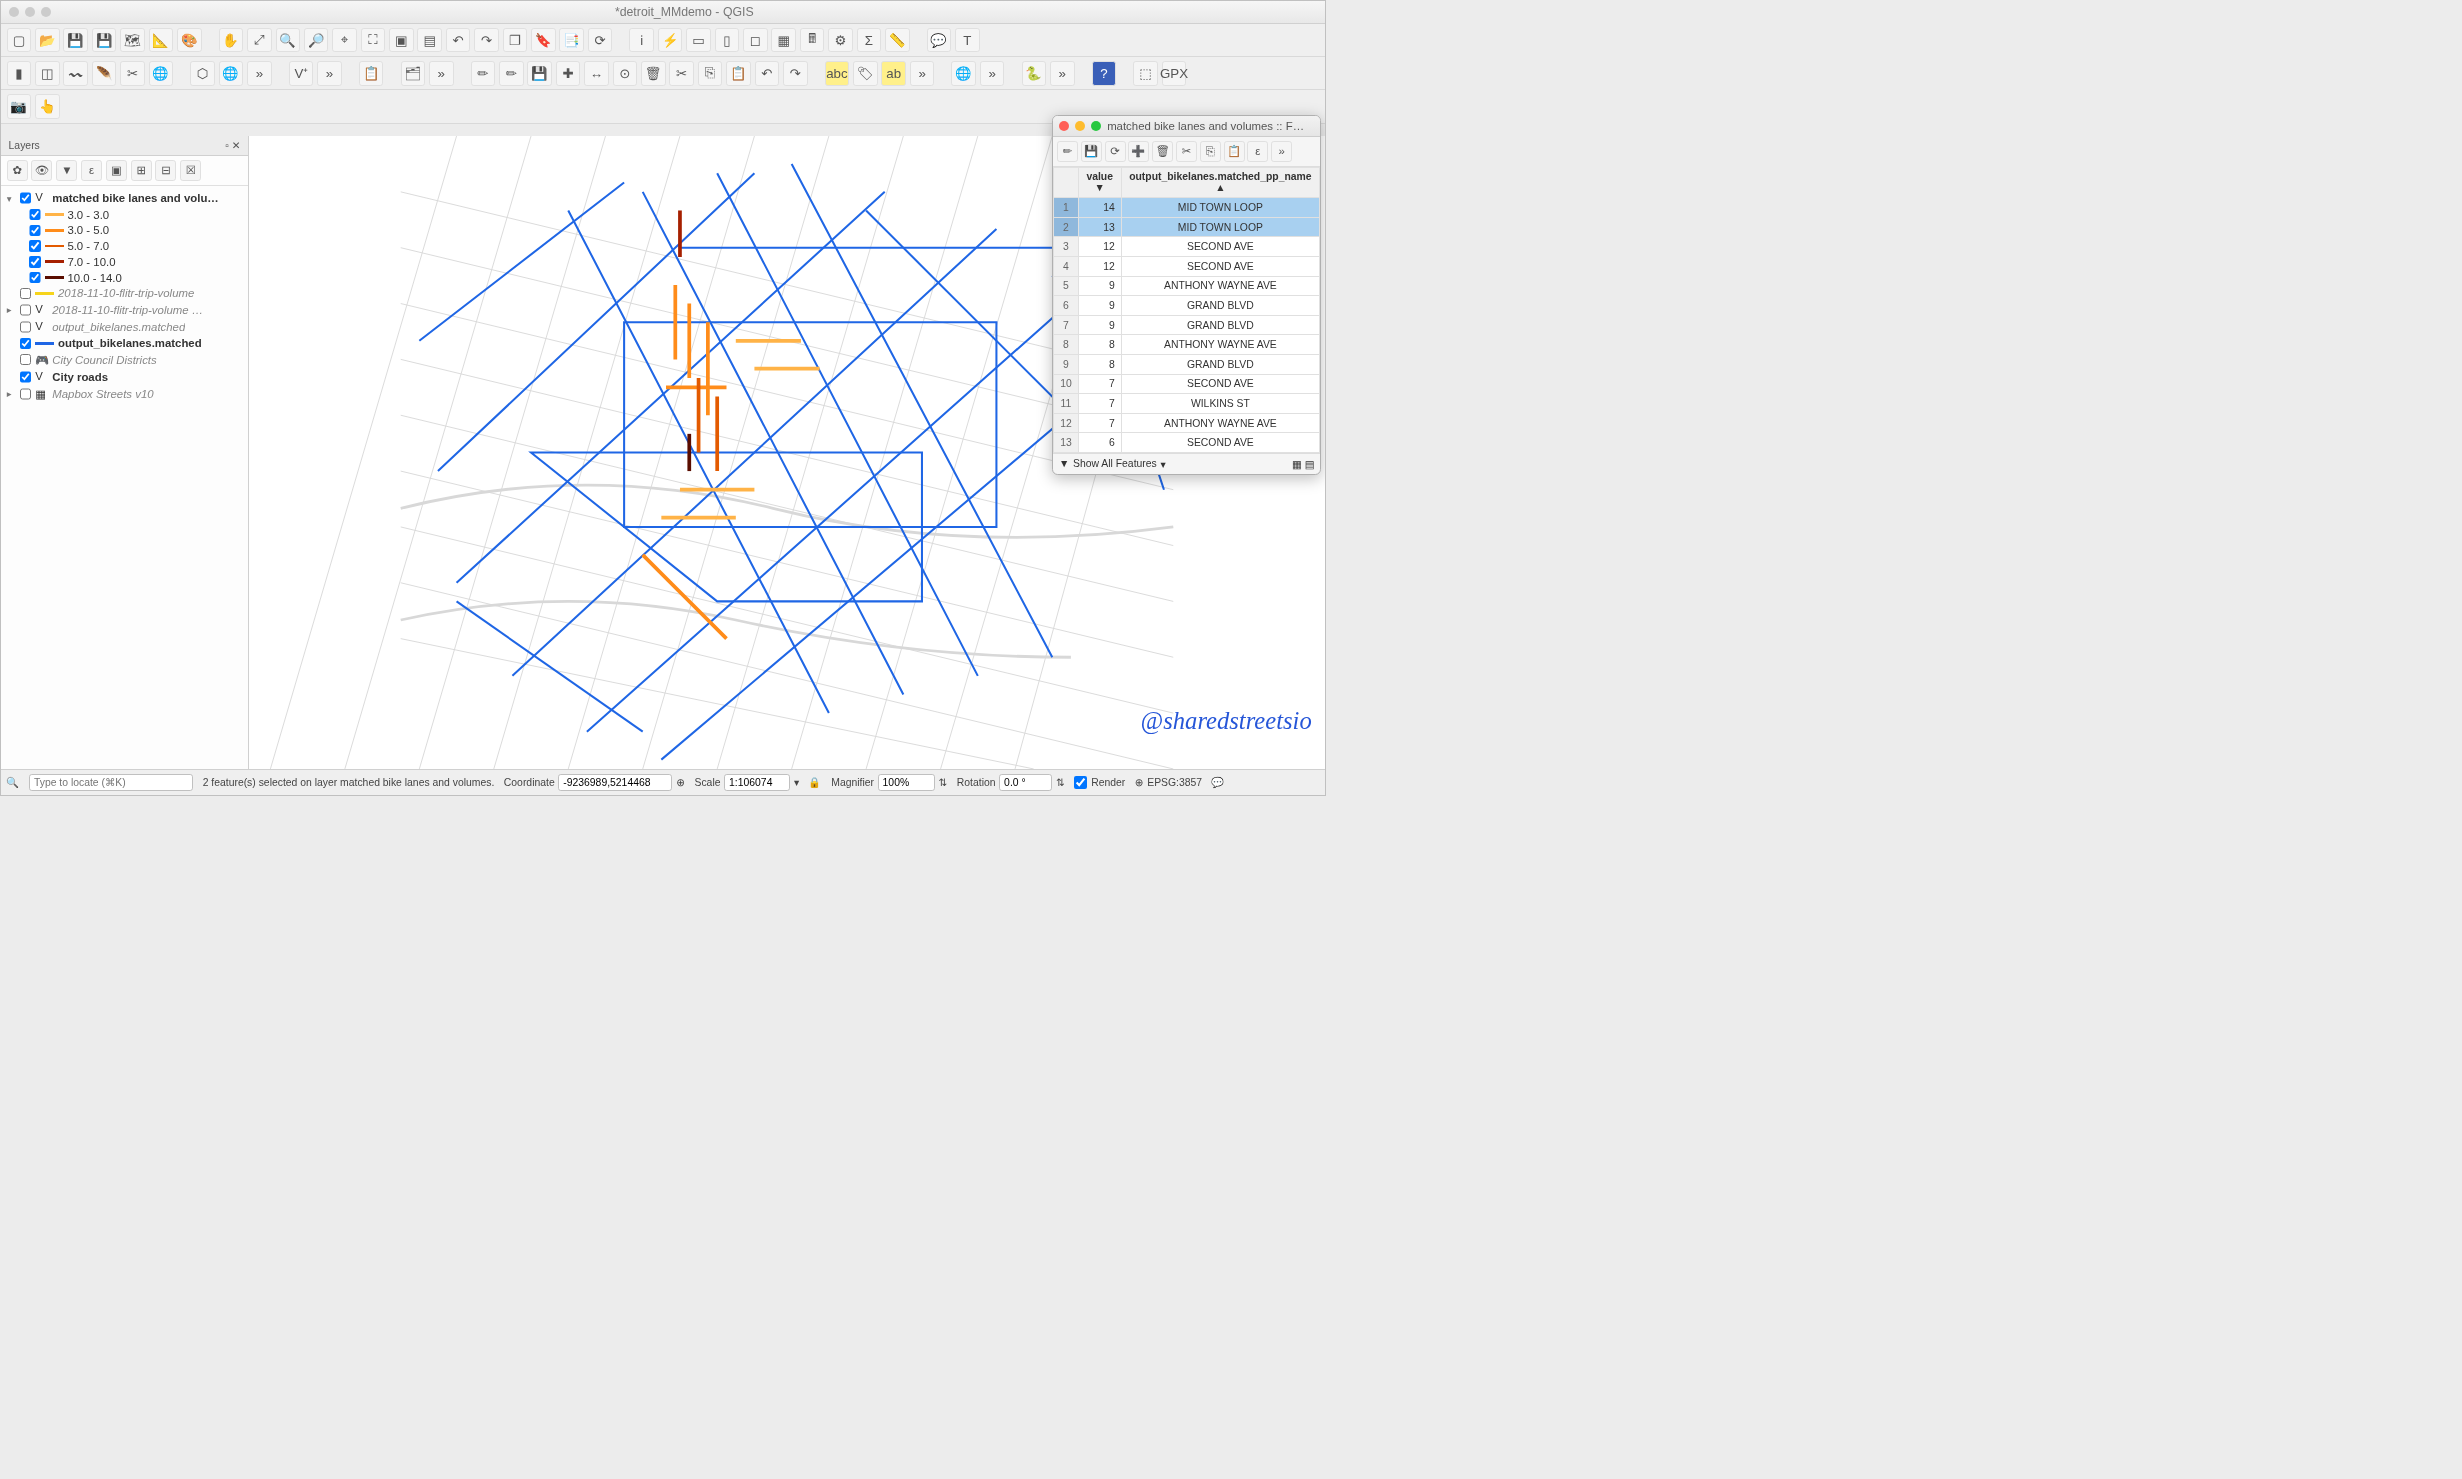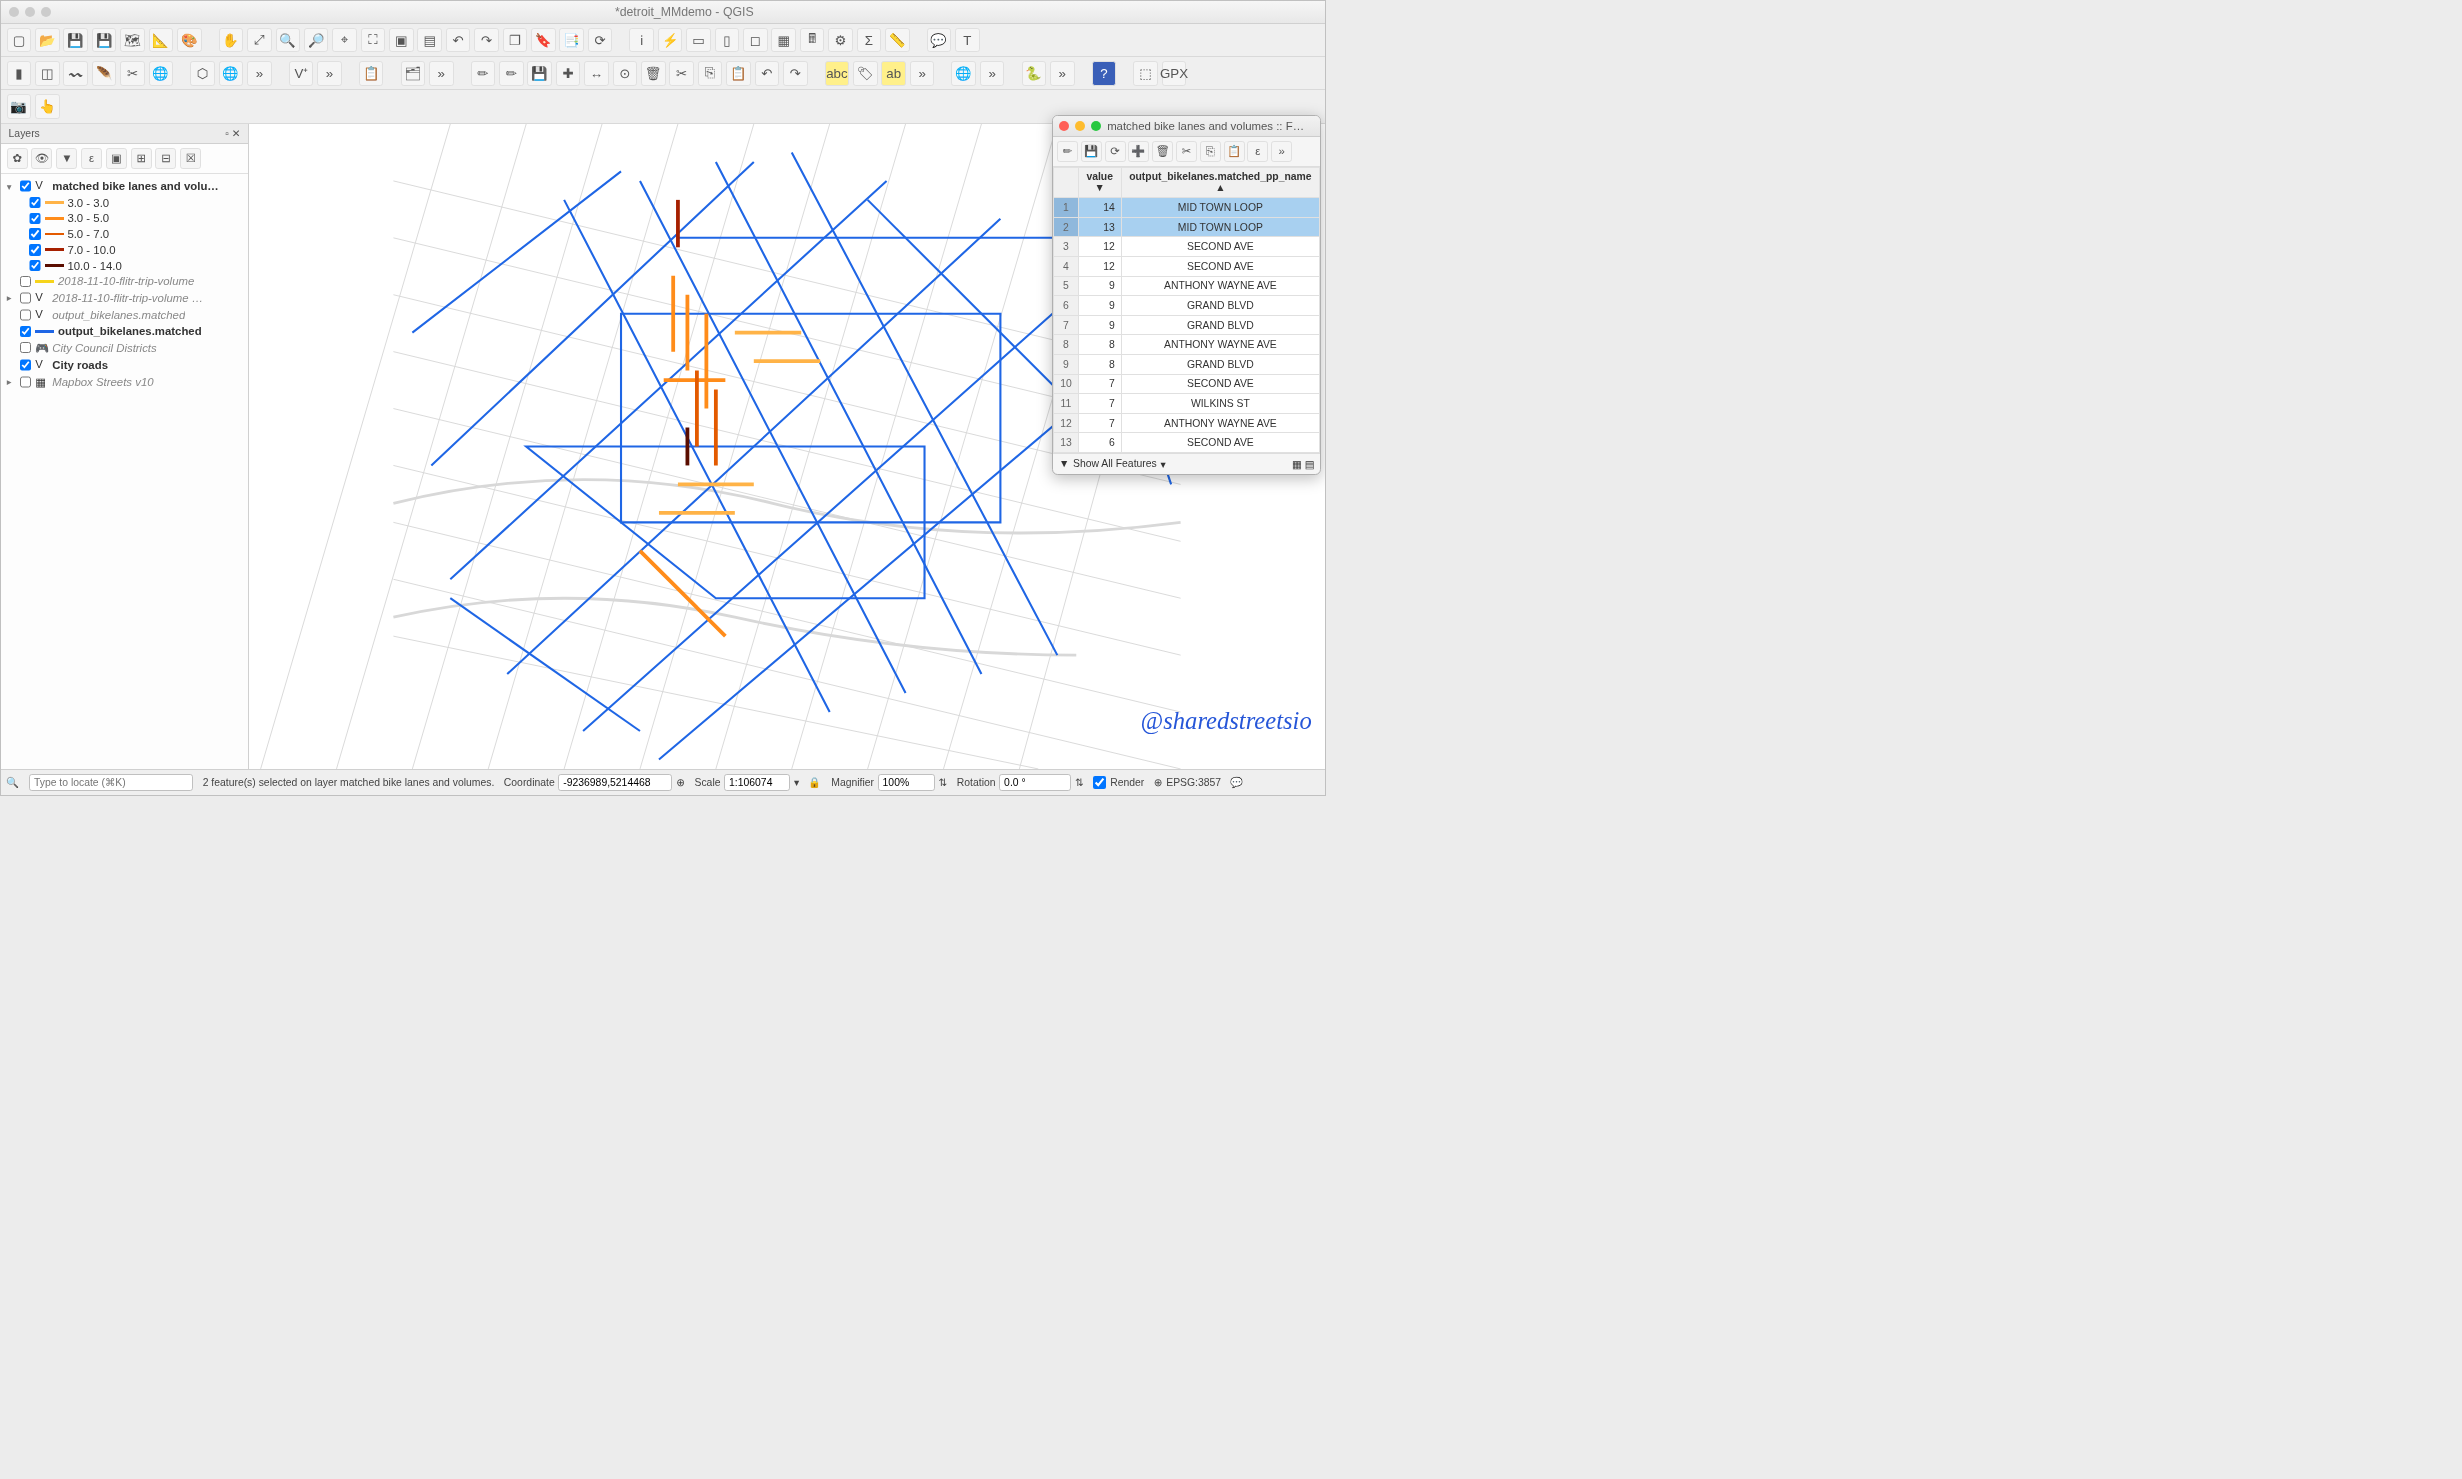--- a/index.html
+++ b/index.html
@@ -6,21 +6,21 @@
 body { font-family: -apple-system, "Helvetica Neue", Arial, sans-serif; font-size: 11.4px; background: #ececec; color: #333; overflow: hidden; }
 .window { width: 1326px; height: 796px; background: #ececec; display: flex; flex-direction: column; border: 0.9px solid #c0c0c0; border-radius: 0; overflow: hidden; position: relative;}
 .titlebar { height: 23px; background: linear-gradient(#f6f6f6,#e8e8e8); display:flex; align-items:center; padding: 0 7.6px; border-bottom:0.9px solid #d0d0d0;}
 .traffic { display:flex; gap:5.7px; }
 .traffic span{width:10.4px;height:10.4px;border-radius:50%;display:inline-block; background:#ccc;}
 .titlebar .title{flex:1;text-align:center;color:#777;font-size:12.3px;}
 .toolbar-row{ background:#efefef; padding:3.8px 5.7px; display:flex; gap:3.8px; flex-wrap:wrap; border-bottom:0.9px solid #d9d9d9; align-items:center;}
 .tbtn{ width:24.6px; height:24.6px; background:#f5f5f5; border:0.9px solid #e0e0e0; border-radius:2.8px; display:flex; align-items:center;justify-content:center; font-size:13.3px; color:#555; cursor:pointer;}
 .tbtn.sm{width:21px;height:21px;font-size:11.4px;}
 .tsep{width:9.5px;}
-.main{ flex:1; display:flex; overflow:hidden; background:#fff;}
+.main{ flex:1; display:flex; overflow:hidden; background:#fff;margin-top:12px;}
 .layers-panel{ width:248px; background:#fdfdfd; border-right:0.9px solid #d0d0d0; display:flex; flex-direction:column;}
 .panel-header{ padding:3.8px 7.6px; background:#ececec; border-bottom:0.9px solid #d0d0d0; font-size:10.4px; color:#555; display:flex; justify-content:space-between; align-items:center;}
 .panel-toolbar{ padding:3.8px 5.7px; display:flex; gap:3.8px; border-bottom:0.9px solid #e0e0e0;}
 .layer-tree{ padding:3.8px 1.9px; font-size:11.4px; overflow:auto;}
 .tree-row{ display:flex; align-items:center; gap:3.8px; padding:1.9px 3.8px; white-space:nowrap;}
 .tree-row .chk{ width:11.4px;height:11.4px; }
 .tree-row .swatch{ width:19px; height:2.8px; display:inline-block;}
 .tree-row.indent0{padding-left:3.8px;}
 .tree-row.indent1{padding-left:26.5px;}
 .tree-row .lbl{ overflow:hidden; text-overflow:ellipsis;}
@@ -301,21 +301,21 @@
       <span>▾</span>
     </span>
     <span>🔒</span>
     <span class="pill">
       <span>Magnifier</span>
       <input type="text" style="width: 57px;" value="100%">
       <span>⇅</span>
     </span>
     <span class="pill">
       <span>Rotation</span>
-      <input type="text" style="width: 72px;" value="0.0 °">
+      <input type="text" style="width: 53px;" value="0.0 °">
       <span>⇅</span>
     </span>
     <label class="pill">
       <input type="checkbox" checked="" style="">
       <span>Render</span>
     </label>
     <span class="pill">
       <span>⊕</span>
       <span>EPSG:3857</span>
     </span>

